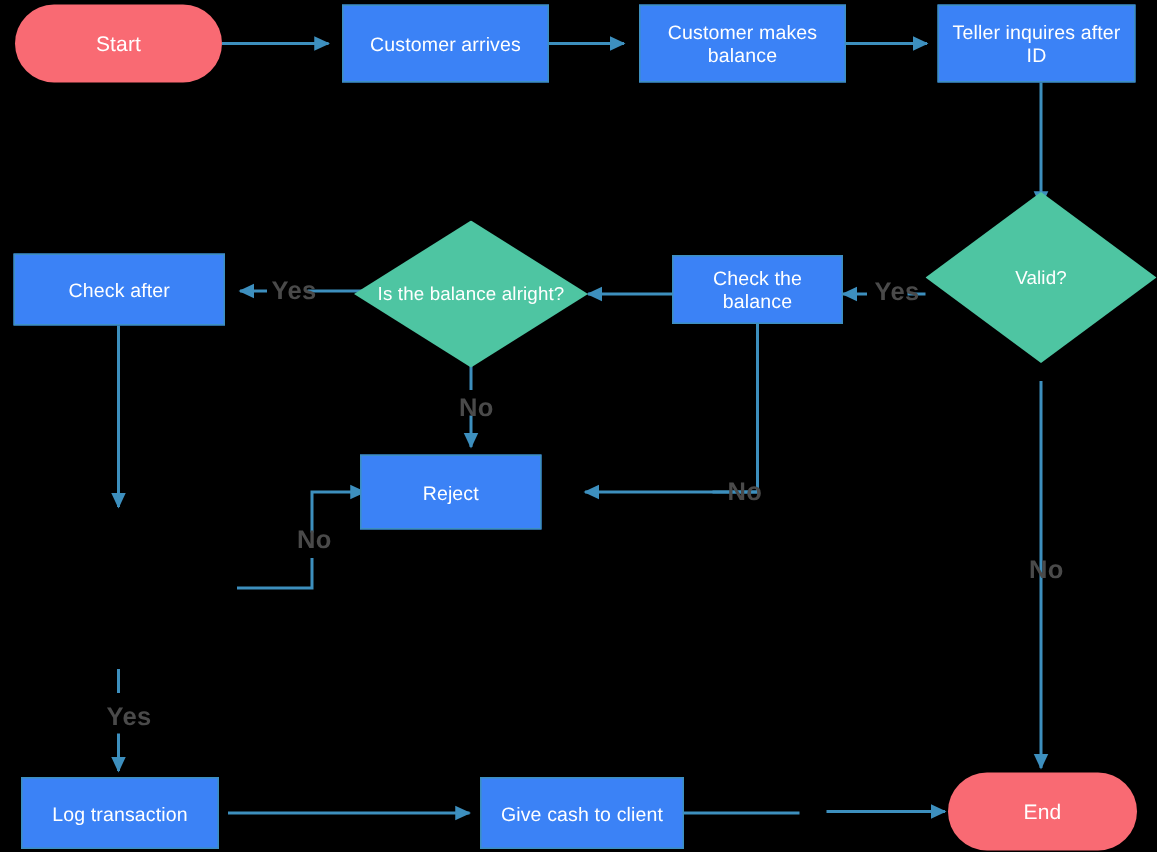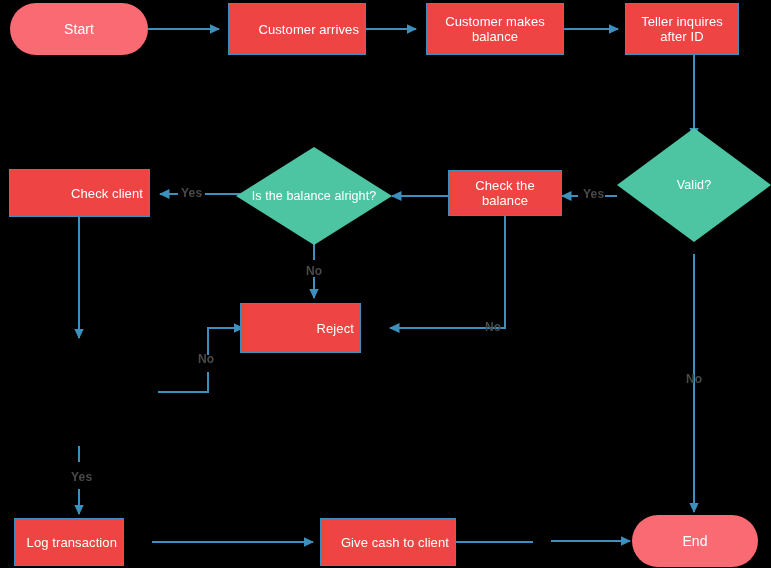--- a/index.html
+++ b/index.html
@@ -34,23 +34,22 @@
     align-items: center;
     justify-content: center;
     text-align: center;
     color: #ffffff;
     font-size: 13px;
     line-height: 15px;
     letter-spacing: 0.1px;
     padding: 0 6px;
   }
   .node.process {
-    background: #ef4444;
+    background: #3b82f6;
     border: 1px solid #3d8fbe;
-    justify-content: flex-end;
   }
   .node.terminator {
     background: #f96a73;
     border-radius: 28px;
     font-size: 14px;
   }
   .node.decision {
     background: transparent;
   }
   .diamond-shape {
@@ -65,21 +64,21 @@
     z-index: 2;
     color: #ffffff;
     font-size: 12.5px;
     line-height: 15px;
     width: 100%;
     text-align: center;
   }
   .edge-label {
     position: absolute;
     color: #4a4a4a;
-    font-size: 12px;
+    font-size: 17px;
     line-height: 13px;
     font-weight: bold;
     letter-spacing: 0.2px;
     white-space: nowrap;
   }
 </style>
 </head>
 <body>
 
 <div id="canvas">
@@ -136,21 +135,21 @@
   </div>
 
   <div class="node process" style="left:228px; top:3px; width:138px; height:52px;">
     <span>Customer arrives</span>
   </div>
 
   <div class="node process" style="left:426px; top:3px; width:138px; height:52px;">
     <span>Customer makes balance</span>
   </div>
 
-  <div class="node process" style="left:625px; top:3px; width:114px; height:52px;">
+  <div class="node process" style="left:625px; top:3px; width:132px; height:52px;">
     <span>Teller inquires after ID</span>
   </div>
 
   <div class="node decision" style="left:617px; top:128px; width:154px; height:114px;justify-content:flex-end;">
     <svg class="diamond-shape" viewBox="0 0 154 114" preserveAspectRatio="none">
       <polygon points="77,0 154,57 77,114 0,57" fill="#4ec5a2"></polygon>
     </svg>
     <span class="diamond-label">Valid?</span>
   </div>
 
@@ -159,29 +158,29 @@
   </div>
 
   <div class="node decision" style="left:236px; top:147px; width:156px; height:98px;">
     <svg class="diamond-shape" viewBox="0 0 156 98" preserveAspectRatio="none">
       <polygon points="78,0 156,49 78,98 0,49" fill="#4ec5a2"></polygon>
     </svg>
     <span class="diamond-label">Is the balance  alright?</span>
   </div>
 
   <div class="node process" style="left:9px; top:169px; width:141px; height:48px;">
-    <span>Check client</span>
+    <span>Check after</span>
   </div>
 
 
   <div class="node process" style="left:240px; top:303px; width:121px; height:50px;">
     <span>Reject</span>
   </div>
 
-  <div class="node process" style="left:14px; top:518px; width:110px; height:48px;">
+  <div class="node process" style="left:14px; top:518px; width:132px; height:48px;">
     <span>Log transaction</span>
   </div>
 
   <div class="node terminator" style="left:632px; top:515px; width:126px; height:52px;">
     <span>End</span>
   </div>
 
   <div class="node process" style="left:320px; top:518px; width:136px; height:48px;">
     <span>Give cash to client</span>
   </div>

